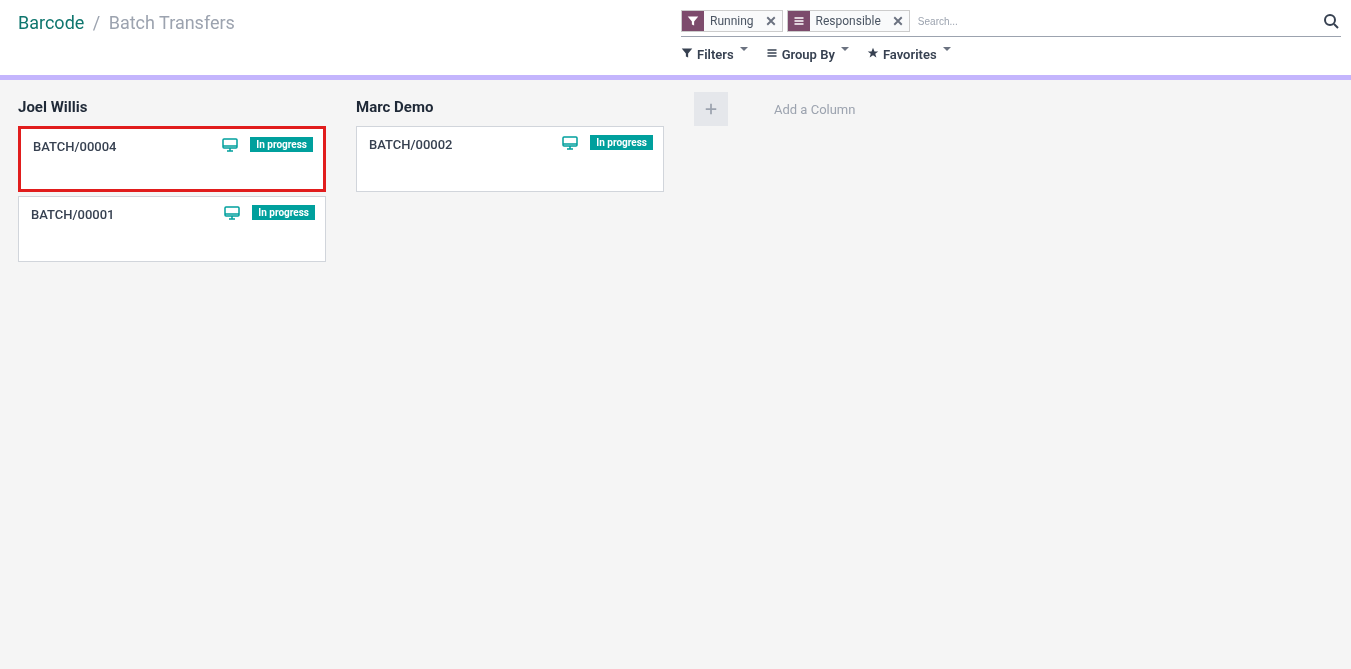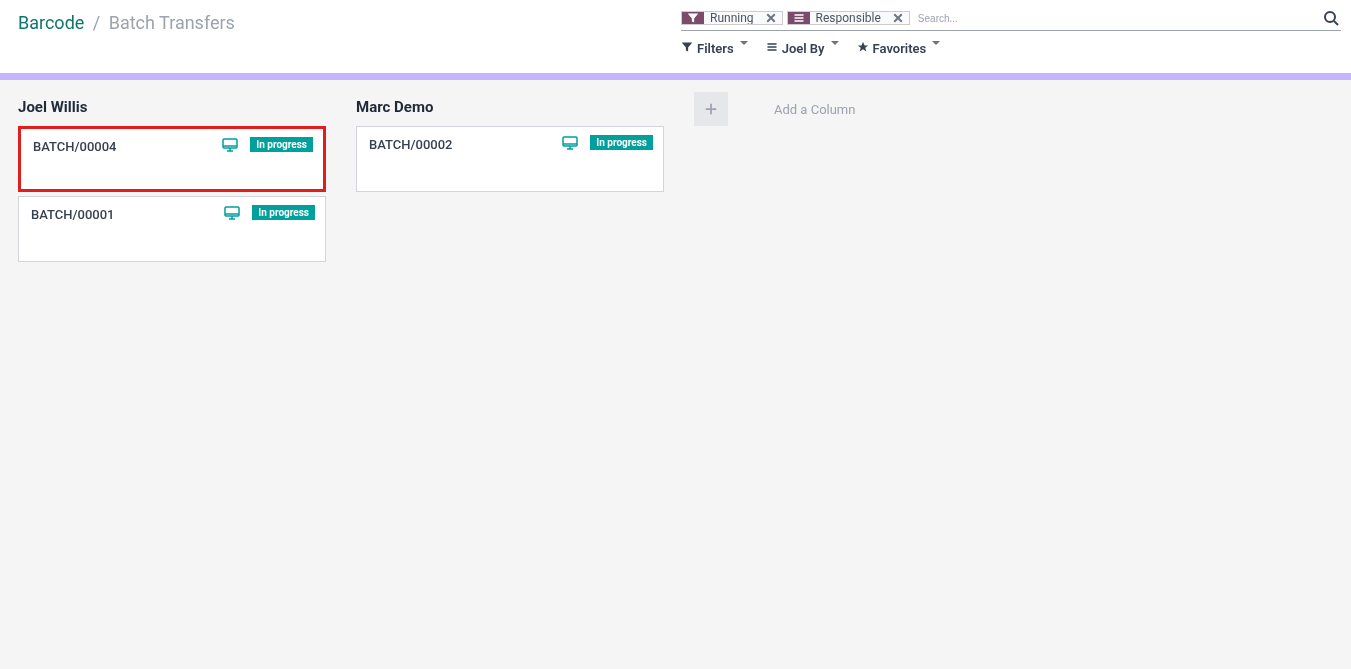--- a/index.html
+++ b/index.html
@@ -10,21 +10,21 @@
     color: #374151;
     background: #fff;
     width: 1351px;
     height: 669px;
     overflow: hidden;
   }
   .top-header {
     display: flex;
     align-items: flex-start;
     padding: 0;
-    border-bottom: 7px solid #c4b5fd;
+    border-bottom: 5px solid #c4b5fd;
     background: #fff;
     height: 80px;
   }
   .breadcrumb-area {
     padding: 12px 18px;
     flex: 0 0 auto;
   }
   .breadcrumb {
     font-size: 18px;
     font-weight: 400;
@@ -49,21 +49,21 @@
     display: flex;
     align-items: center;
     border-bottom: 1px solid #9ca3af;
     padding-bottom: 4px;
     gap: 4px;
   }
   .facet {
     display: inline-flex;
     align-items: stretch;
     border: 1px solid #ccc;
-    height: 14px;
+    height: 22px;
     font-size: 12px;
     overflow: hidden;
   }
   .facet .facet-icon {
     background: #7c4b6c;
     color: #fff;
     width: 22px;
     display:flex;
     align-items:center;
     justify-content:center;
@@ -246,21 +246,21 @@
         </span>
         <span>Filters</span>
         <span class="caret"></span>
       </span>
       <span class="toolbar-item">
         <span>
           <svg width="12" height="12" viewBox="0 0 16 16" fill="currentColor">
               <path d="M2 3h12v2H2zM2 7h12v2H2zM2 11h12v2H2z"></path>
             </svg>
         </span>
-        <span>Joel By</span>
+        <span>Group By</span>
         <span class="caret"></span>
       </span>
       <span class="toolbar-item">
         <span>
           <svg width="12" height="12" viewBox="0 0 16 16" fill="currentColor">
               <path d="M8 1l2 5h5l-4 3 1.5 5L8 11l-4.5 3L5 9 1 6h5z"></path>
             </svg>
         </span>
         <span>Favorites</span>
         <span class="caret"></span>

